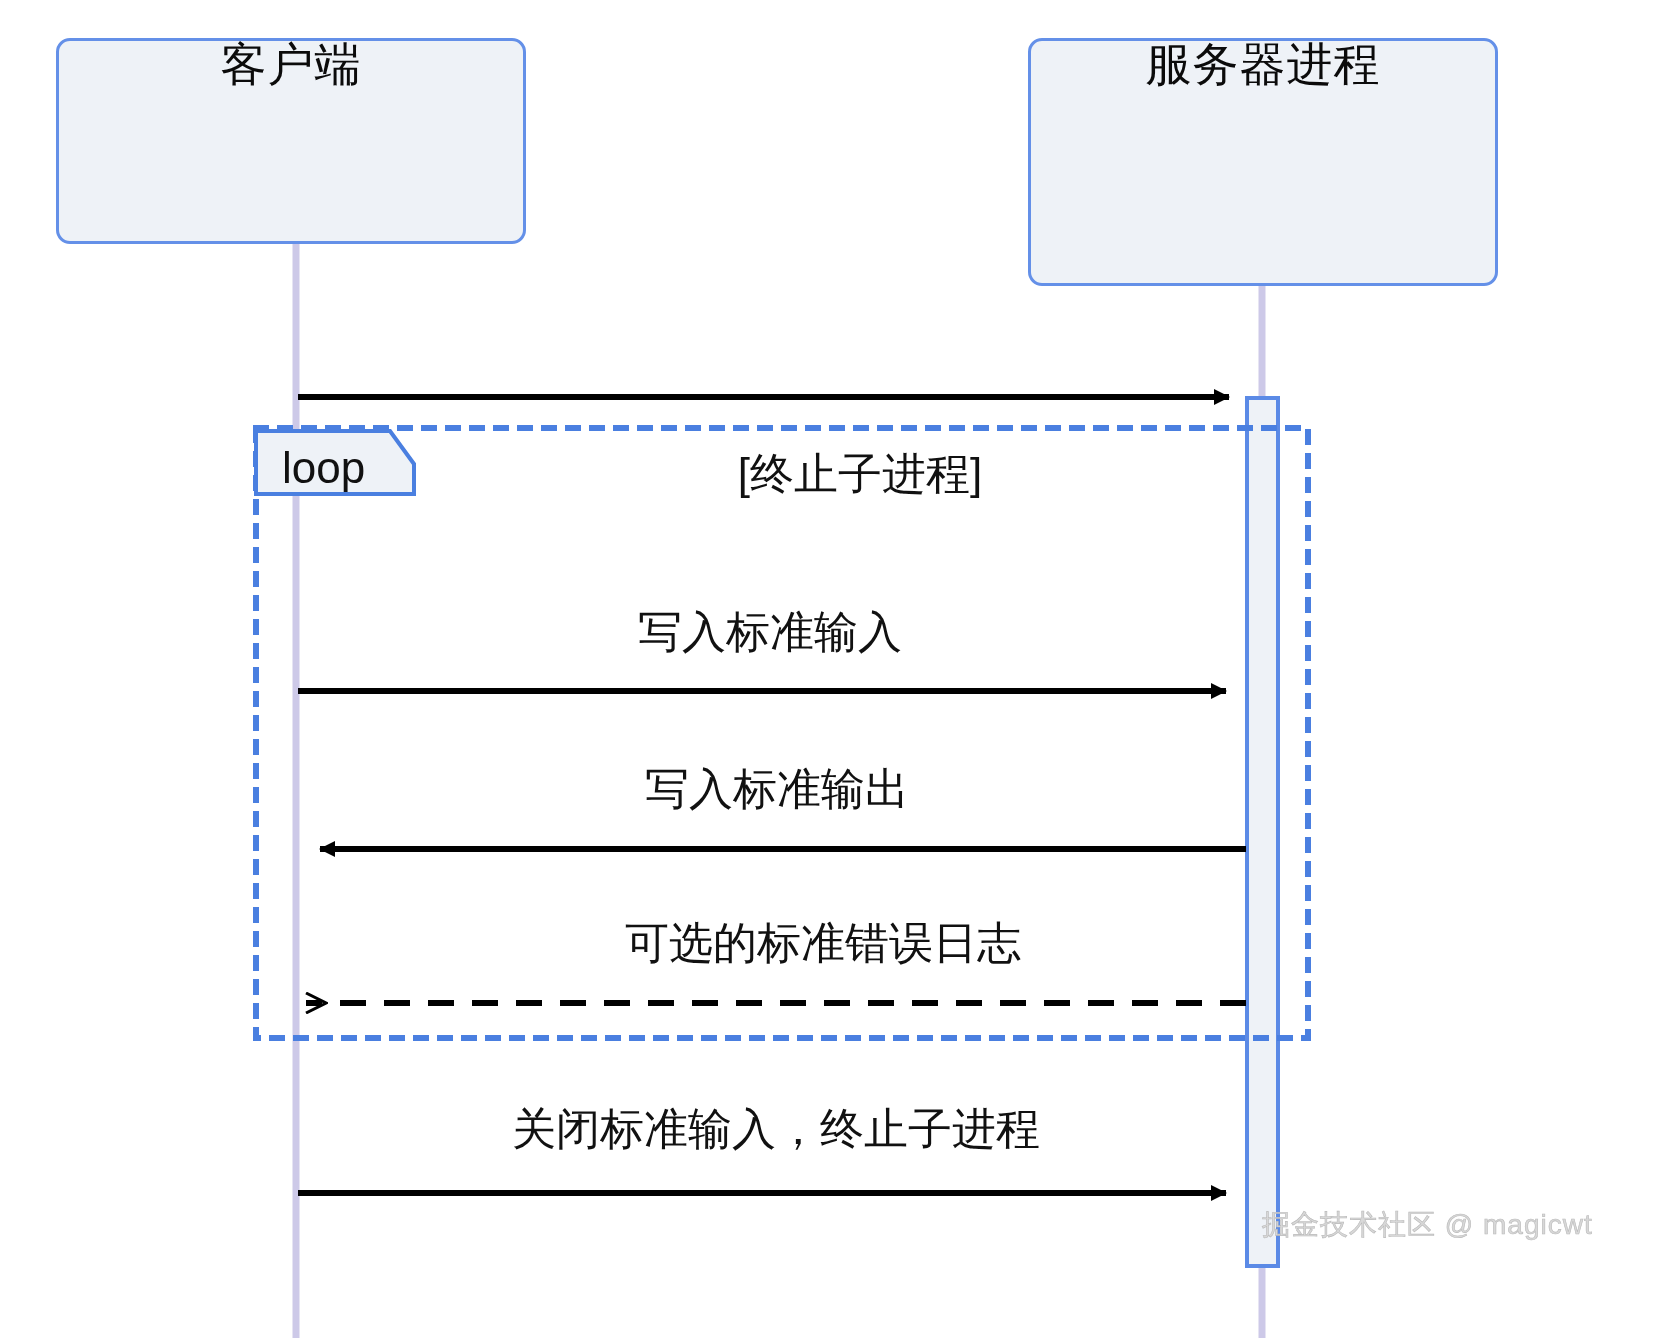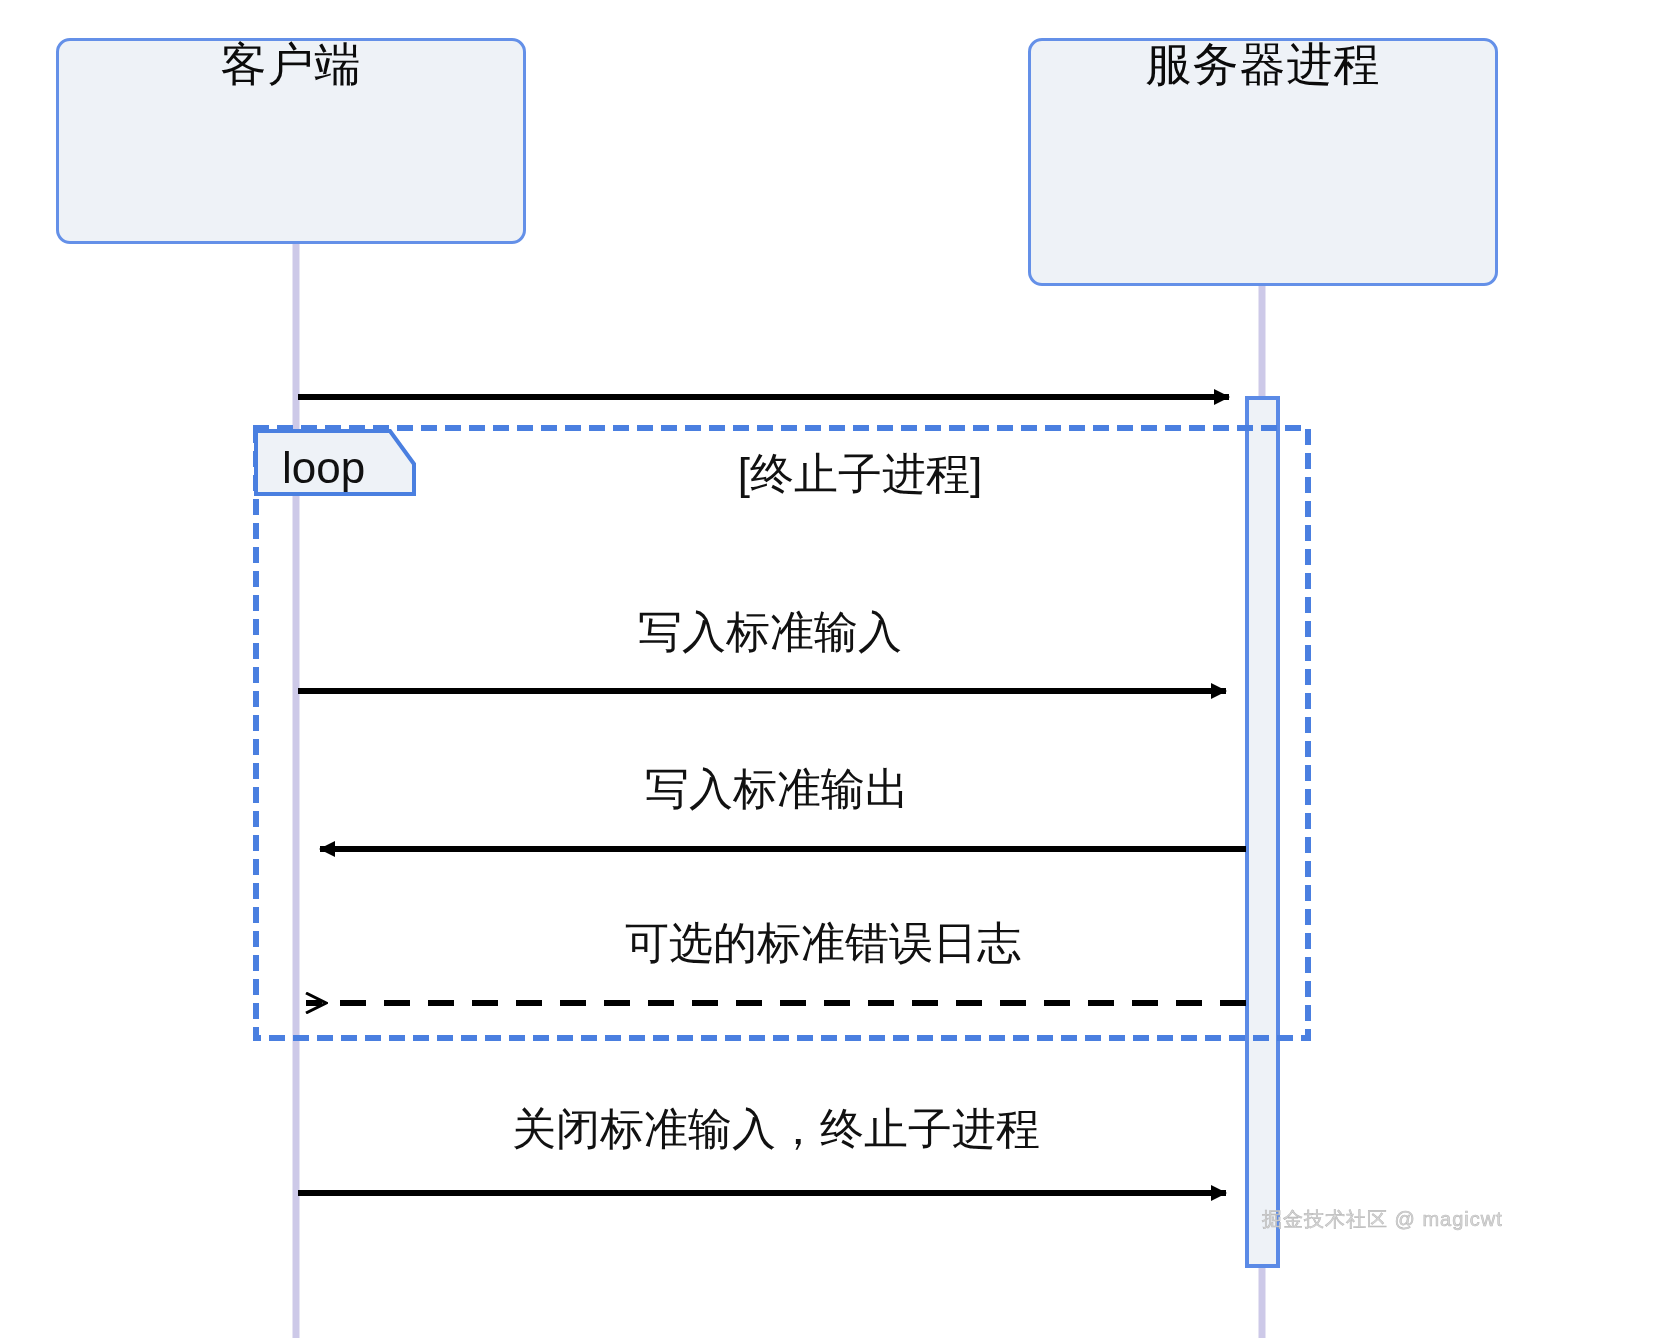--- a/index.html
+++ b/index.html
@@ -59,21 +59,21 @@
   }
   .loop-tab-label {
     position: absolute;
     font-size: 44px;
     color: #111111;
     line-height: 1;
     white-space: nowrap;
   }
   .watermark {
     position: absolute;
-    font-size: 20px;
+    font-size: 28px;
     color: #d8d8d8;
     white-space: nowrap;
     letter-spacing: 1px;
     -webkit-text-stroke: 0.6px #b9b9b9;
   }
 </style>
 </head>
 <body>
 
 <div id="stage">

